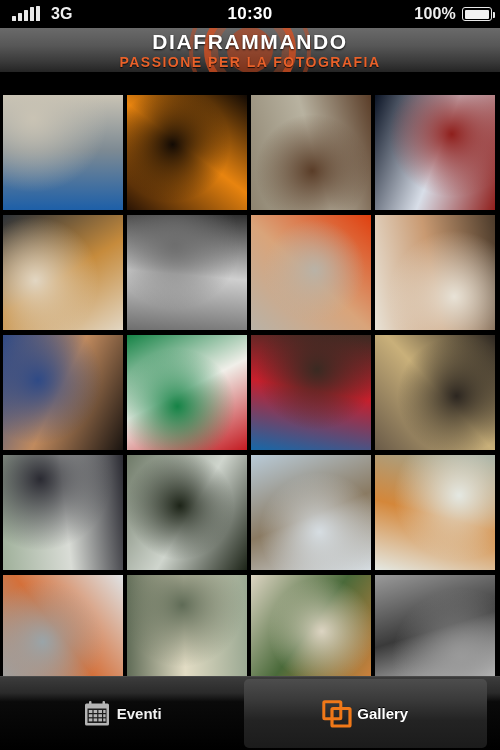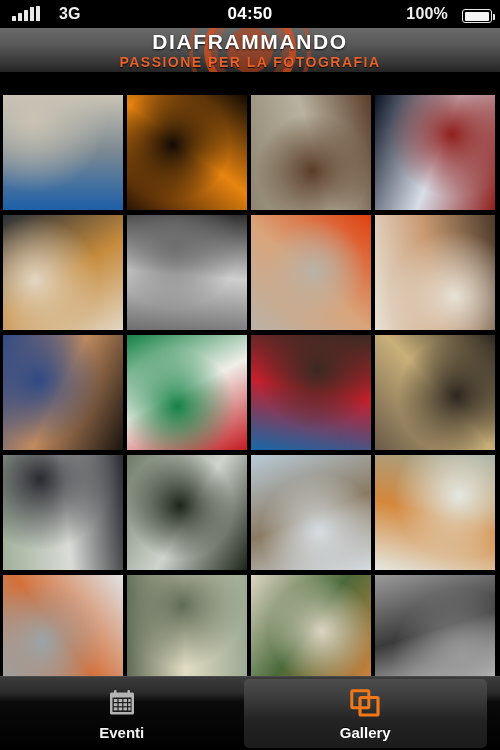--- a/index.html
+++ b/index.html
@@ -5,23 +5,23 @@
   * { margin:0; padding:0; box-sizing:border-box; }
   html,body { width:500px; height:750px; background:#000; overflow:hidden; }
   body { font-family:"Liberation Sans", sans-serif; }
 
   
   .status-bar{
     position:absolute; left:0; top:0; width:500px; height:28px;
     background:#000; color:#fff;
     display:flex; align-items:center; padding:0 8px;
   }
-  .sb-left{display:flex;align-items:center;gap:19px;flex:1;}
+  .sb-left{display:flex;align-items:center;gap:11px;flex:1;}
   .sb-center{flex:0 0 auto;display:flex;justify-content:center;}
-  .sb-right{flex:1;display:flex;align-items:flex-end;justify-content:flex-end;gap:14px;}
+  .sb-right{flex:1;display:flex;align-items:center;justify-content:flex-end;gap:6px;}
   .signal{display:flex;align-items:flex-end;gap:2px;height:14px;padding-left:4px;}
   .signal i{display:block;width:4px;background:#e8e8e8;border-radius:.5px;}
   .signal i:nth-child(1){height:5px}
   .signal i:nth-child(2){height:8px}
   .signal i:nth-child(3){height:11px}
   .signal i:nth-child(4){height:14px}
   .signal i:nth-child(5){height:15px}
   .sb-text{font-size:16px;font-weight:bold;color:#efefef;letter-spacing:.2px;}
   .sb-time{font-size:17px;font-weight:bold;color:#fff;letter-spacing:.3px;}
   .battery{position:relative;width:30px;height:14px;border:1.6px solid #e8e8e8;border-radius:3px;}
@@ -76,21 +76,21 @@
   .thumb .ph{position:absolute;inset:0;}
 
   
   .tabbar{
     position:absolute;left:0;bottom:0;width:500px;height:74px;
     background:linear-gradient(to bottom,#3c3c3c 0%,#2a2a2a 22%,#0a0a0a 34%,#000 100%);
     display:flex;align-items:stretch;
     border-top:1px solid #4a4a4a;
   }
   .tab{
-    flex:1;display:flex;flex-direction:column;align-items:center;justify-content:center;
+    flex:1;display:flex;flex-direction:row;align-items:center;justify-content:center;
     gap:5px;position:relative;
   }
   .tab.active{
     background:linear-gradient(to bottom,#4d4d4d 0%,#3a3a3a 30%,#232323 60%,#1b1b1b 100%);
     border-radius:5px;margin:2px 13px 2px 0;
   }
   .tab-icon{height:33px;display:flex;align-items:center;justify-content:center;}
   .tab-label{font-size:15px;font-weight:bold;color:#f2f2f2;text-shadow:0 -1px 0 #000;}
   .tab.active .tab-label{color:#ffffff;}
 </style>
@@ -102,21 +102,21 @@
     <span class="signal">
       <i></i>
         <i></i>
         <i></i>
         <i></i>
         <i></i>
     </span>
     <span class="sb-text">3G</span>
   </div>
   <div class="sb-center">
-    <span class="sb-time">04:50</span>
+    <span class="sb-time">10:30</span>
   </div>
   <div class="sb-right">
     <span class="sb-text">100%</span>
     <span class="battery">
         <i></i>
       </span>
   </div>
 </div>
 
 <div class="header">

